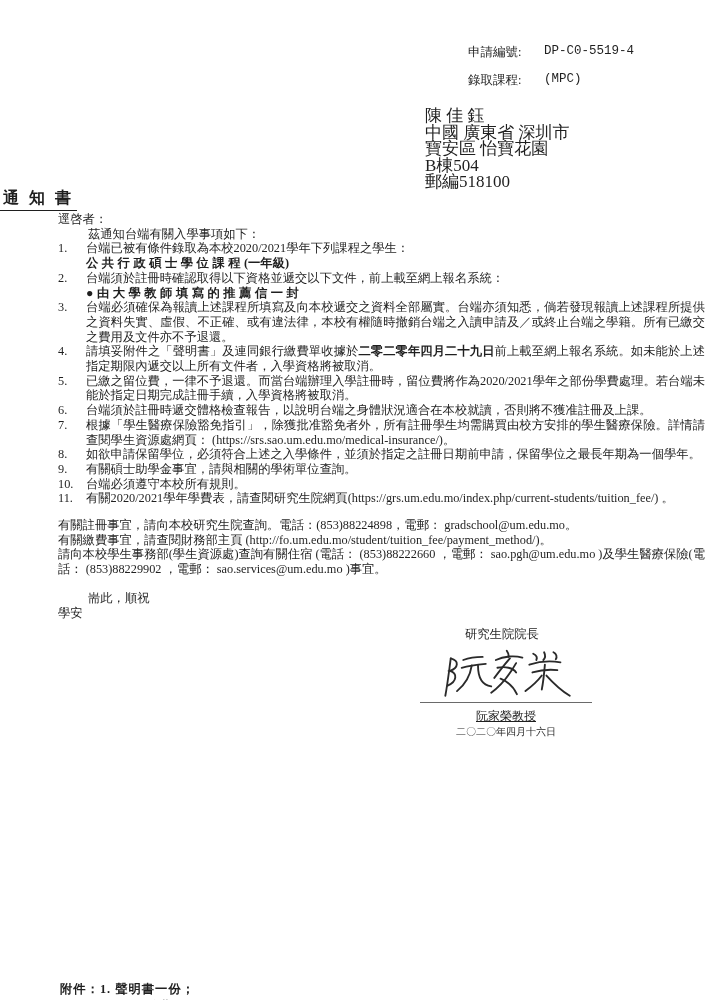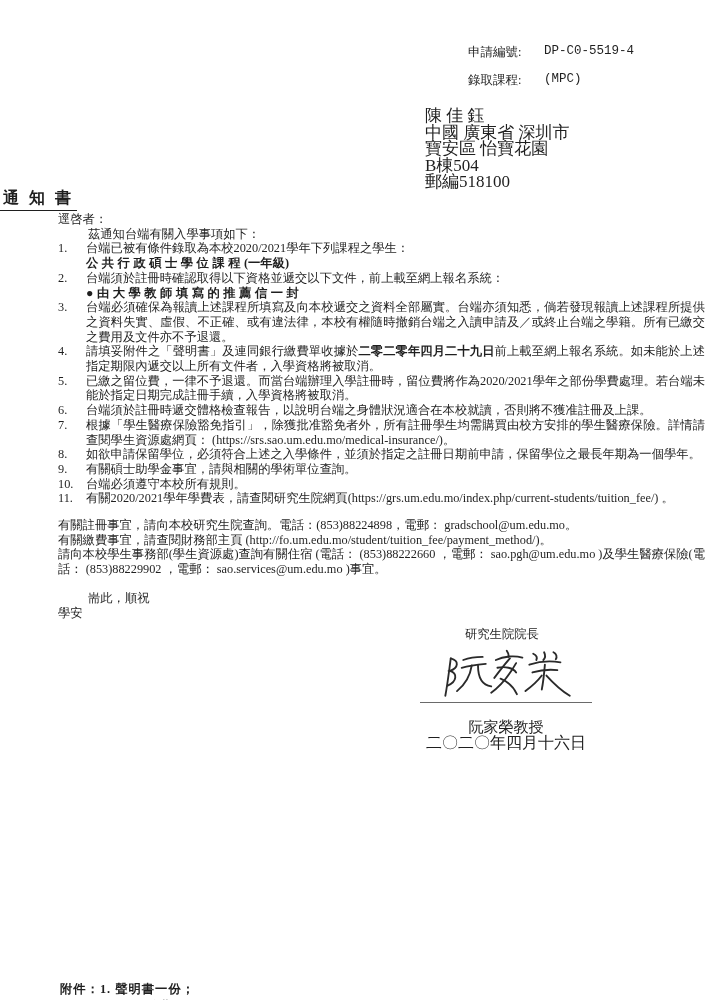--- a/index.html
+++ b/index.html
@@ -38,22 +38,22 @@
   .bold-spaced{font-weight:bold;letter-spacing:3.5px;}
   .bold-plain{font-weight:bold;}
   .contacts{margin-top:12px;}
   .closing1{margin-top:14px;padding-left:30px;}
   .closing2{padding-left:0;}
   .pos-title{margin-top:7px;padding-left:407px;text-align:left;}
   
   .sign-block{margin-left:362px;margin-top:4px;width:172px;text-align:center;}
   .sign-draw{border-bottom:1.5px solid #6a6a6a;padding-bottom:0;}
   .sign-draw svg{display:block;margin:0 auto;}
-  .sign-name{margin-top:16px;font-size:15px;line-height:16px;}
-  .sign-date{font-size:16px;line-height:16px;}
+  .sign-name{margin-top:5px;font-size:12px;line-height:16px;text-decoration:underline;}
+  .sign-date{font-size:10px;line-height:16px;}
   
   .attach{
     position:absolute;top:941px;left:60px;
     font-size:12.3px;line-height:17px;font-weight:bold;letter-spacing:1px;margin-top:40px;
   }
   .attach-line2{padding-left:44px;}
 </style>
 </head>
 <body>
 

